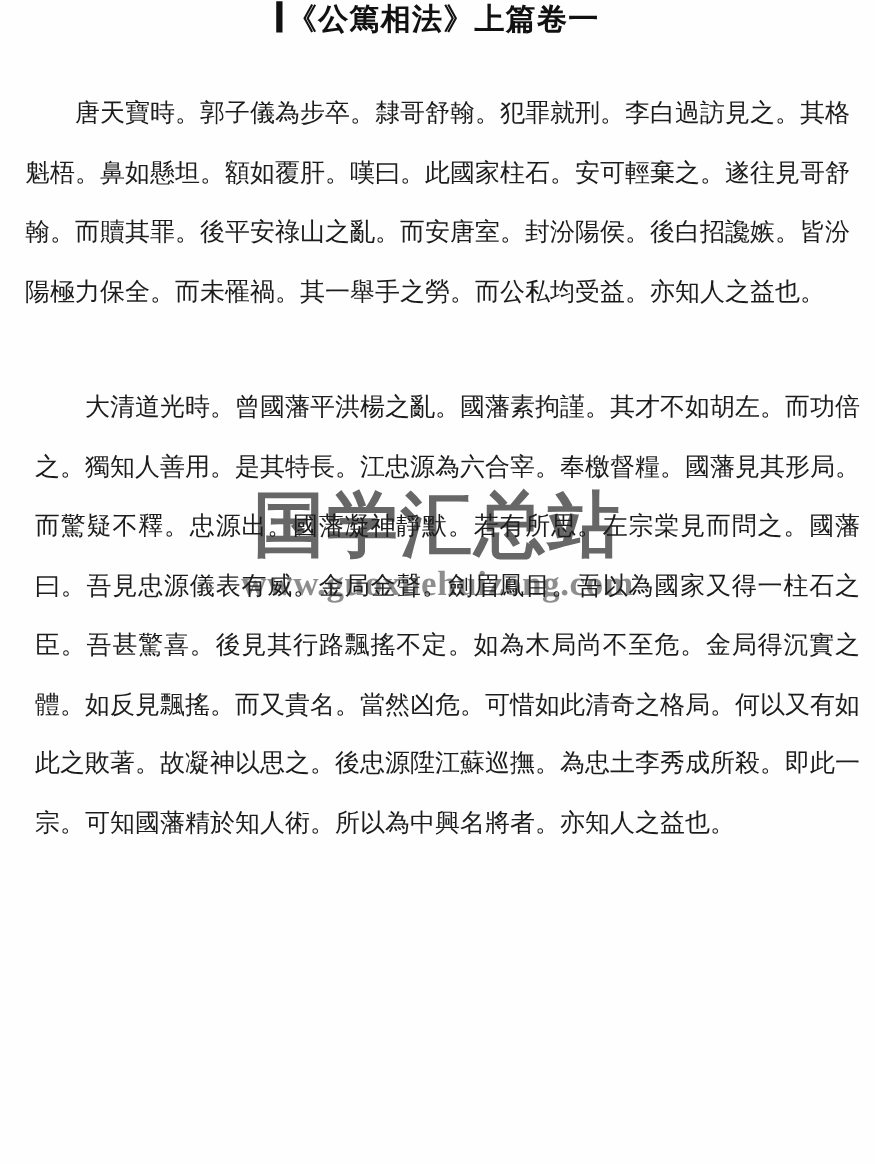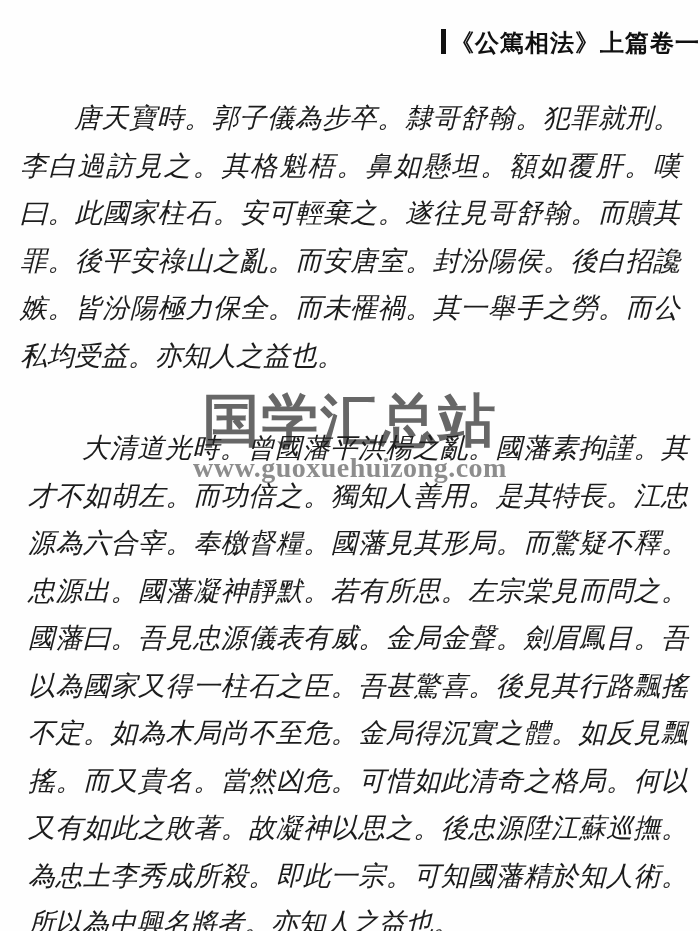--- a/index.html
+++ b/index.html
@@ -13,49 +13,47 @@
     height: 931px;
     margin: 0 auto;
     background: #fefefe;
     overflow: hidden;
     font-family: "Liberation Serif", "DejaVu Serif", serif;
     color: #1c1c1c;
   }
   .title-row {
     position: relative;
     z-index: 2;
-    margin-top: 27px;
-    text-align: right;
+    text-align: center;
     font-size: 24px;
     font-weight: 700;
     line-height: 32px;
     letter-spacing: 1px;
     color: #111111;
     white-space: nowrap;
   }
   .title-bar {
     display: inline-block;
     width: 5px;
     height: 25px;
     background: #111111;
     margin-right: 4px;
     vertical-align: -3px;
   }
   .body-text {
     position: relative;
     z-index: 2;
     margin: 0 20px;
     width: 660px;
-    font-size: 27px;
+    font-size: 20px;
     line-height: 47.5px;
     text-align: justify;
     text-justify: inter-ideograph;
     color: #1c1c1c;
     word-break: break-all;
-    font-style: italic;
   }
   .para-1 {
     margin-top: 36px;
     text-indent: 2em;
   }
   .para-2 {
     margin-top: 45px;
     text-indent: 2em;
     margin-left: 28px;
   }

